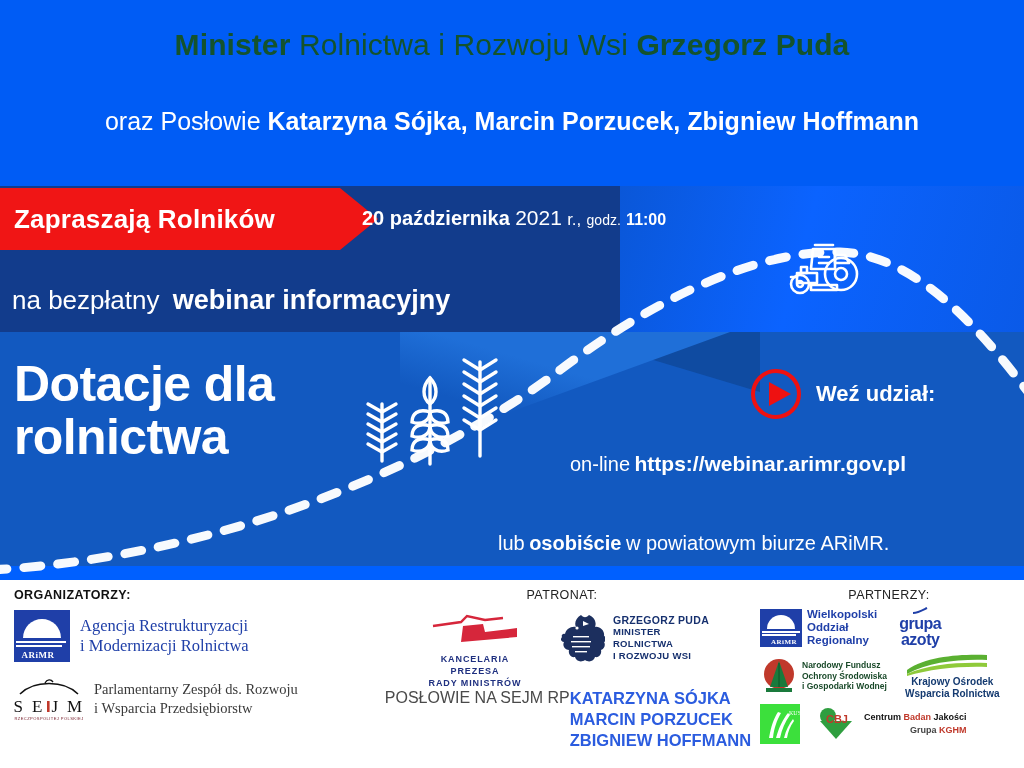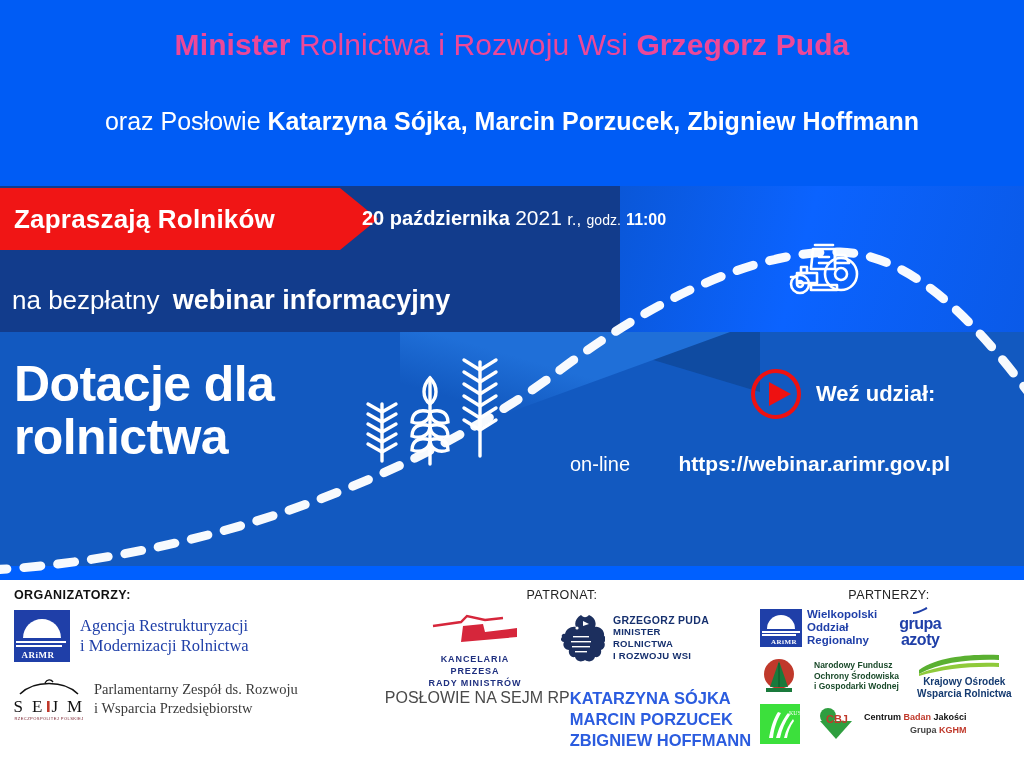--- a/index.html
+++ b/index.html
@@ -51,21 +51,21 @@
     position: absolute; left: 0; top: 580px; width: 1024px; height: 188px;
     background: #ffffff;
   }
 
   
   .curve { position: absolute; left: 0; top: 200px; width: 1024px; height: 380px; }
 
   
   .hdr1 {
     position: absolute; left: 0; top: 26px; width: 1024px;
-    text-align: center; color: #ec4899;
+    text-align: center; color: #14532d;
     font-size: 30px; line-height: 38px; letter-spacing: .1px;
     white-space: nowrap;
   }
   .hdr2 {
     position: absolute; left: 0; top: 105px; width: 1024px;
     text-align: center; color: #fff;
     font-size: 25px; line-height: 32px;
     white-space: nowrap;
   }
   .b { font-weight: bold; }
@@ -124,21 +124,21 @@
     display: flex; align-items: center; gap: 14px;
   }
   .playbtn { width: 52px; height: 52px; flex: 0 0 auto; }
   .playlbl { color: #fff; font-weight: bold; font-size: 22px; white-space: nowrap; }
 
   .online {
     position: absolute; left: 570px; top: 452px;
     color: #fff; white-space: nowrap;
   }
   .online .o1 { font-weight: normal; font-size: 20px; }
-  .online .o2 { font-weight: bold; font-size: 21px; margin-left: 44px; }
+  .online .o2 { font-weight: bold; font-size: 21px; }
 
   .inperson {
     position: absolute; left: 498px; top: 532px;
     color: #fff; white-space: nowrap;
   }
   .inperson .p1 { font-weight: normal; font-size: 20px; }
   .inperson .p2 { font-weight: bold; font-size: 20px; }
 
   
   .f-col { position: absolute; top: 588px; }
@@ -327,20 +327,25 @@
       <polygon points="19,14 41,26 19,38" fill="#ee1111"></polygon>
     </svg>
     <span class="playlbl">Weź udział:</span>
   </div>
 
   <div class="online">
     <span class="o1">on-line</span>
     <span class="o2">https://webinar.arimr.gov.pl</span>
   </div>
 
+  <div class="inperson">
+    <span class="p1">lub</span>
+    <span class="p2">osobiście</span>
+    <span class="p1">w powiatowym biurze ARiMR.</span>
+  </div>
 
   <div class="f-col org">
     <div class="f-heading">ORGANIZATORZY:</div>
 
     <div class="row" style="margin-top:8px;">
       <div class="arimr-logo">
         <div class="sun"></div>
         <div class="ln" style="top:31px; width:50px;"></div>
         <div class="ln" style="top:35px; width:46px;"></div>
         <div class="ln" style="top:39px; width:42px;"></div>
@@ -444,21 +449,21 @@
         <div class="azoty" style="margin-left:16px;">
           <svg width="16" height="8" viewBox="0 0 16 8" style="display:block;margin:0 auto 1px auto;">
             <path d="M1 6 C6 6 11 3 15 1" fill="none" stroke="#1f3fa8" stroke-width="2"></path>
           </svg>
           <div class="g">grupa</div>
           <div class="a">azoty</div>
         </div>
       </div>
 
       <div class="p-row">
-        <div class="row" style="gap:16px;">
+        <div class="row" style="gap:4px;">
           <svg width="38" height="38" viewBox="0 0 38 38">
             <circle cx="19" cy="17" r="15" fill="#c0392b"></circle>
             <path d="M19 4 L28 30 L10 30 Z" fill="#1a7a3c"></path>
             <path d="M19 6 v24" stroke="#0f5a2a" stroke-width="1.2"></path>
             <rect x="6" y="31" width="26" height="4" fill="#1a7a3c"></rect>
           </svg>
           <div class="nfos-txt">
             <div>Narodowy Fundusz</div>
             <div>Ochrony Środowiska</div>
             <div>i Gospodarki Wodnej</div>

